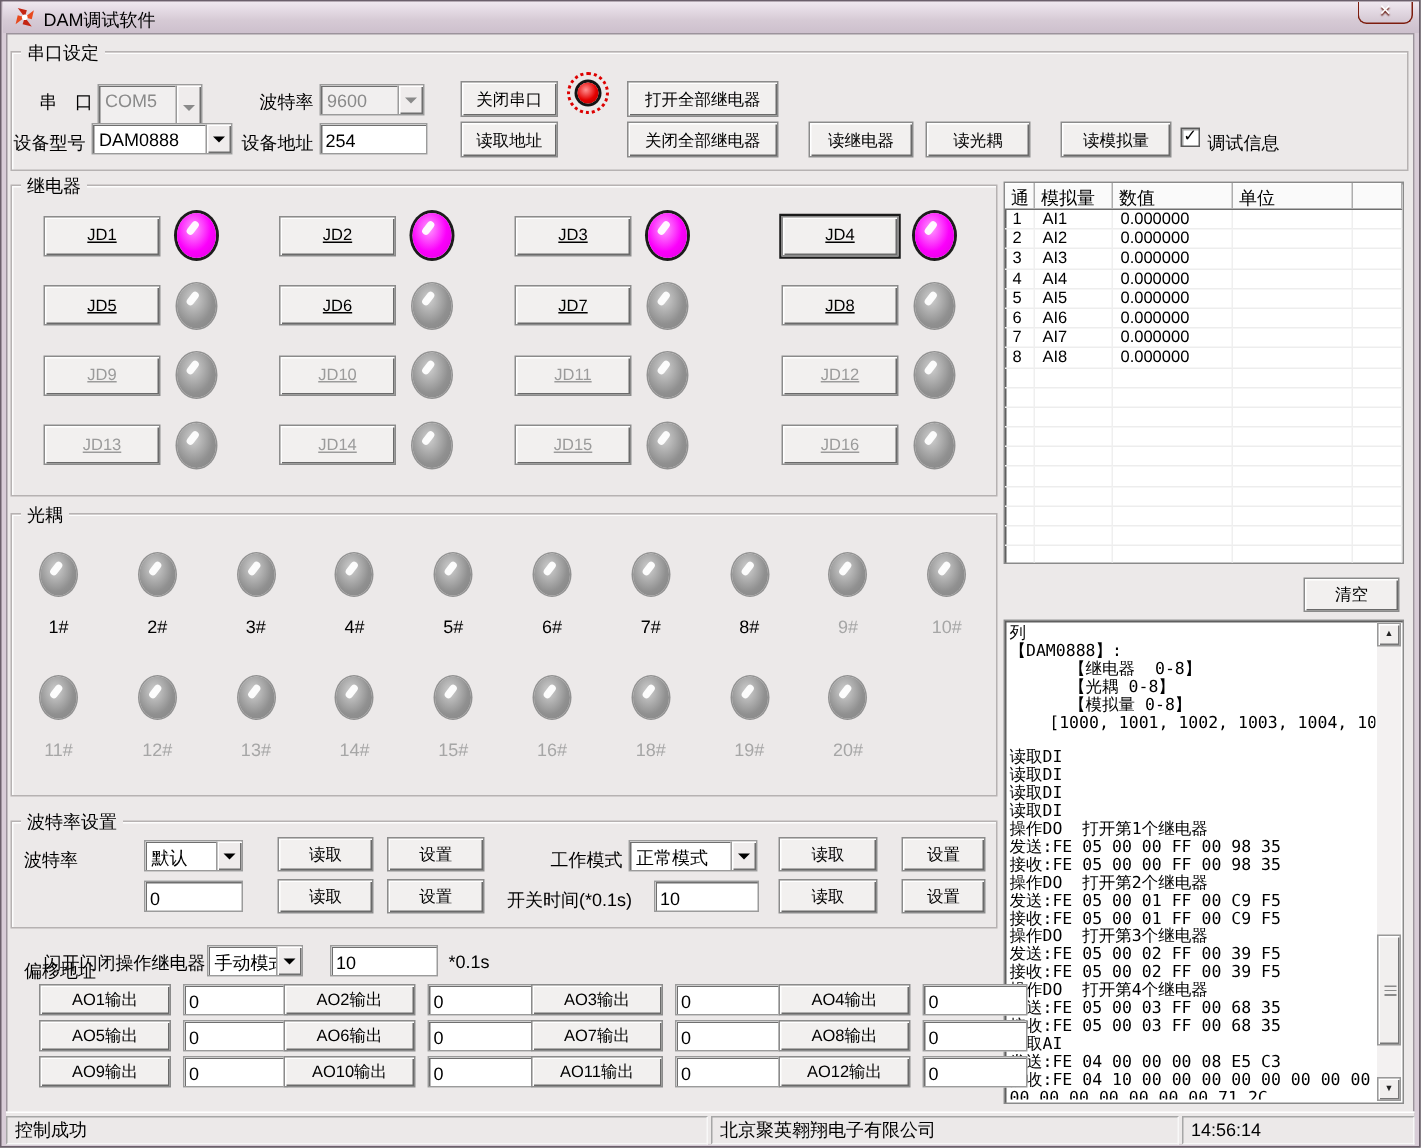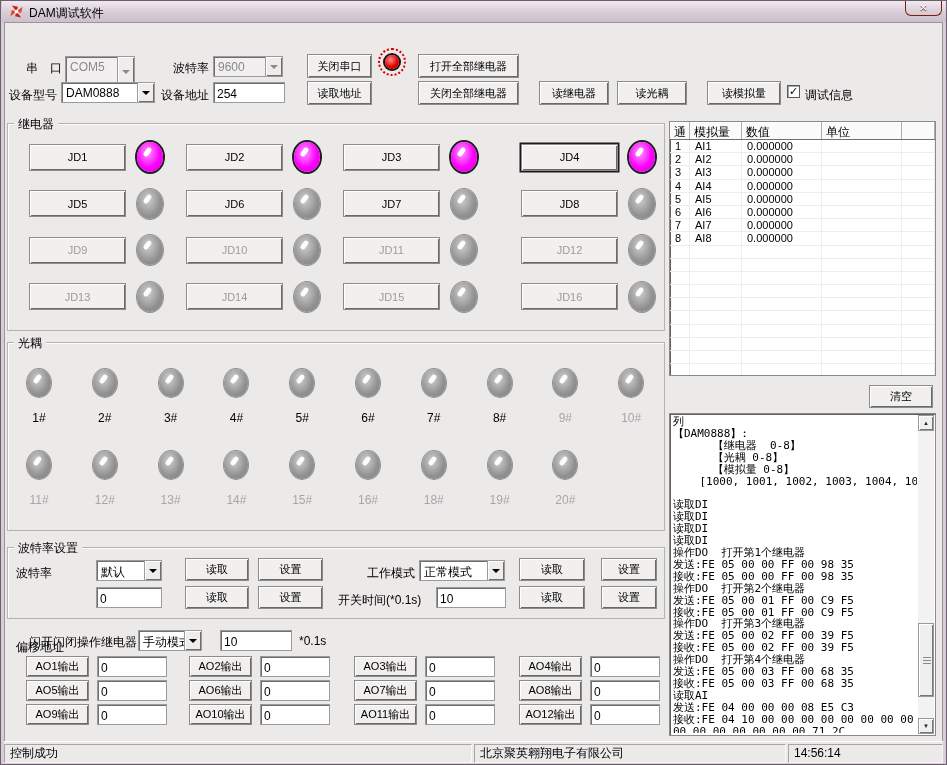--- a/index.html
+++ b/index.html
@@ -62,21 +62,21 @@
   .lamp.small { width:24px; height:28px; }
   #led { left:381px; top:51px; width:20px; height:20px; }
   #led .rays { position:absolute; inset:-4px; border-radius:50%; border:2px dotted #dd0000; }
   #led .core { position:absolute; left:3px; top:3px; width:14px; height:14px; border-radius:50%;
     background:radial-gradient(circle at 40% 35%, #ff9090, #e30000 55%, #a80000);
     box-shadow:0 0 0 2px #141414; }
   
   #relay-grid { left:28px; top:133px; width:636px; height:186px; display:grid;
     grid-template-columns:157px 157px 178px 144px; grid-auto-rows:46.5px; }
   .jd-cell { display:flex; align-items:center; }
-  .jd-btn { position:static; width:97px; height:27px; margin-right:11px; }
+  .jd-btn { position:static; width:78px; height:27px; margin-right:11px;text-decoration:underline; }
   
   #opto-grid { left:26px; top:368px; display:grid; grid-template-columns:repeat(10,65.8px);
     grid-auto-rows:82px; }
   .opto-cell { display:flex; flex-direction:column; align-items:flex-start; }
   .opto-label { margin-top:14px; width:24px; text-align:center; font-size:12px; }
   .opto-label.dim { color:#a6a6a6; }
   
   #analog-table { left:668px; top:120px; width:267px; height:255px; background:#fff;
     border:1px solid #8a8a8a; box-shadow:inset 1px 1px 0 #5f5f5f; overflow:hidden; }
   #tbl-header { display:grid; grid-template-columns:20px 52px 80px 80px 1fr; height:18px;
@@ -103,21 +103,21 @@
   #scroll-thumb { position:absolute; left:0; top:208px; width:16px; height:74px;
     background:#f1efee; border:1px solid #999;
     box-shadow:inset 1px 1px 0 #fff, inset -1px -1px 0 #777; cursor:grab; }
   #scroll-thumb::after { content:""; position:absolute; left:4px; top:33px; width:8px; height:8px;
     background:repeating-linear-gradient(#8a8a8a 0 1px, transparent 1px 3px); }
   
   
   #ao-grid { left:25px; top:655px; width:645px; display:grid;
     grid-template-columns:163px 165px 165px 1fr; grid-auto-rows:24.2px; }
   .ao-cell { display:flex; align-items:flex-start; }
-  .ao-btn { position:static; width:63px; height:21px; flex:none; }
+  .ao-btn { position:static; width:88px; height:21px; flex:none; }
   .ao-inp { position:static; width:70px; height:21px; margin-left:8px; flex:none; }
   
   #status-bar { left:3px; top:740px; width:939px; height:22px; background:#ece9e9;
     border-top:1px solid #fff; display:flex; gap:2px; padding-top:2px; }
   .sb-panel { border:1px solid; border-color:#a6a6a6 #f8f8f8 #f8f8f8 #a6a6a6;
     height:19px; line-height:17px; padding-left:5px; font-size:12px; overflow:hidden; white-space:nowrap; }
   #sb-left { width:468px; } #sb-center { width:312px; } #sb-right { flex:1; }
   .bold { font-weight:bold; }
 </style>
 </head>
@@ -134,20 +134,23 @@
       <circle cx="8" cy="8" r="2" fill="#fff"></circle>
     </svg>
     <span class="abs" id="title-text">DAM调试软件</span>
     <div class="abs" id="close-btn">
       <span>✕</span>
     </div>
   </div>
 
   <div class="abs" id="client"></div>
 
+  <div class="grp" id="grp-serial" style="left:6px;top:33px;width:932px;height:80px;">
+    <span class="grp-label">串口设定</span>
+  </div>
   <span class="lbl" style="left:25px;top:59px;">串　口</span>
   <div class="combo disabled" id="cmb-port" style="left:64px;top:55px;width:70px;height:31px;">
     <span class="val">COM5</span>
     <span class="arrow">
         <span class="tri"></span>
       </span>
   </div>
   <span class="lbl" style="left:172px;top:59px;">波特率</span>
   <div class="combo disabled" id="cmb-baud" style="left:212px;top:55px;width:70px;height:21px;">
     <span class="val">9600</span>

